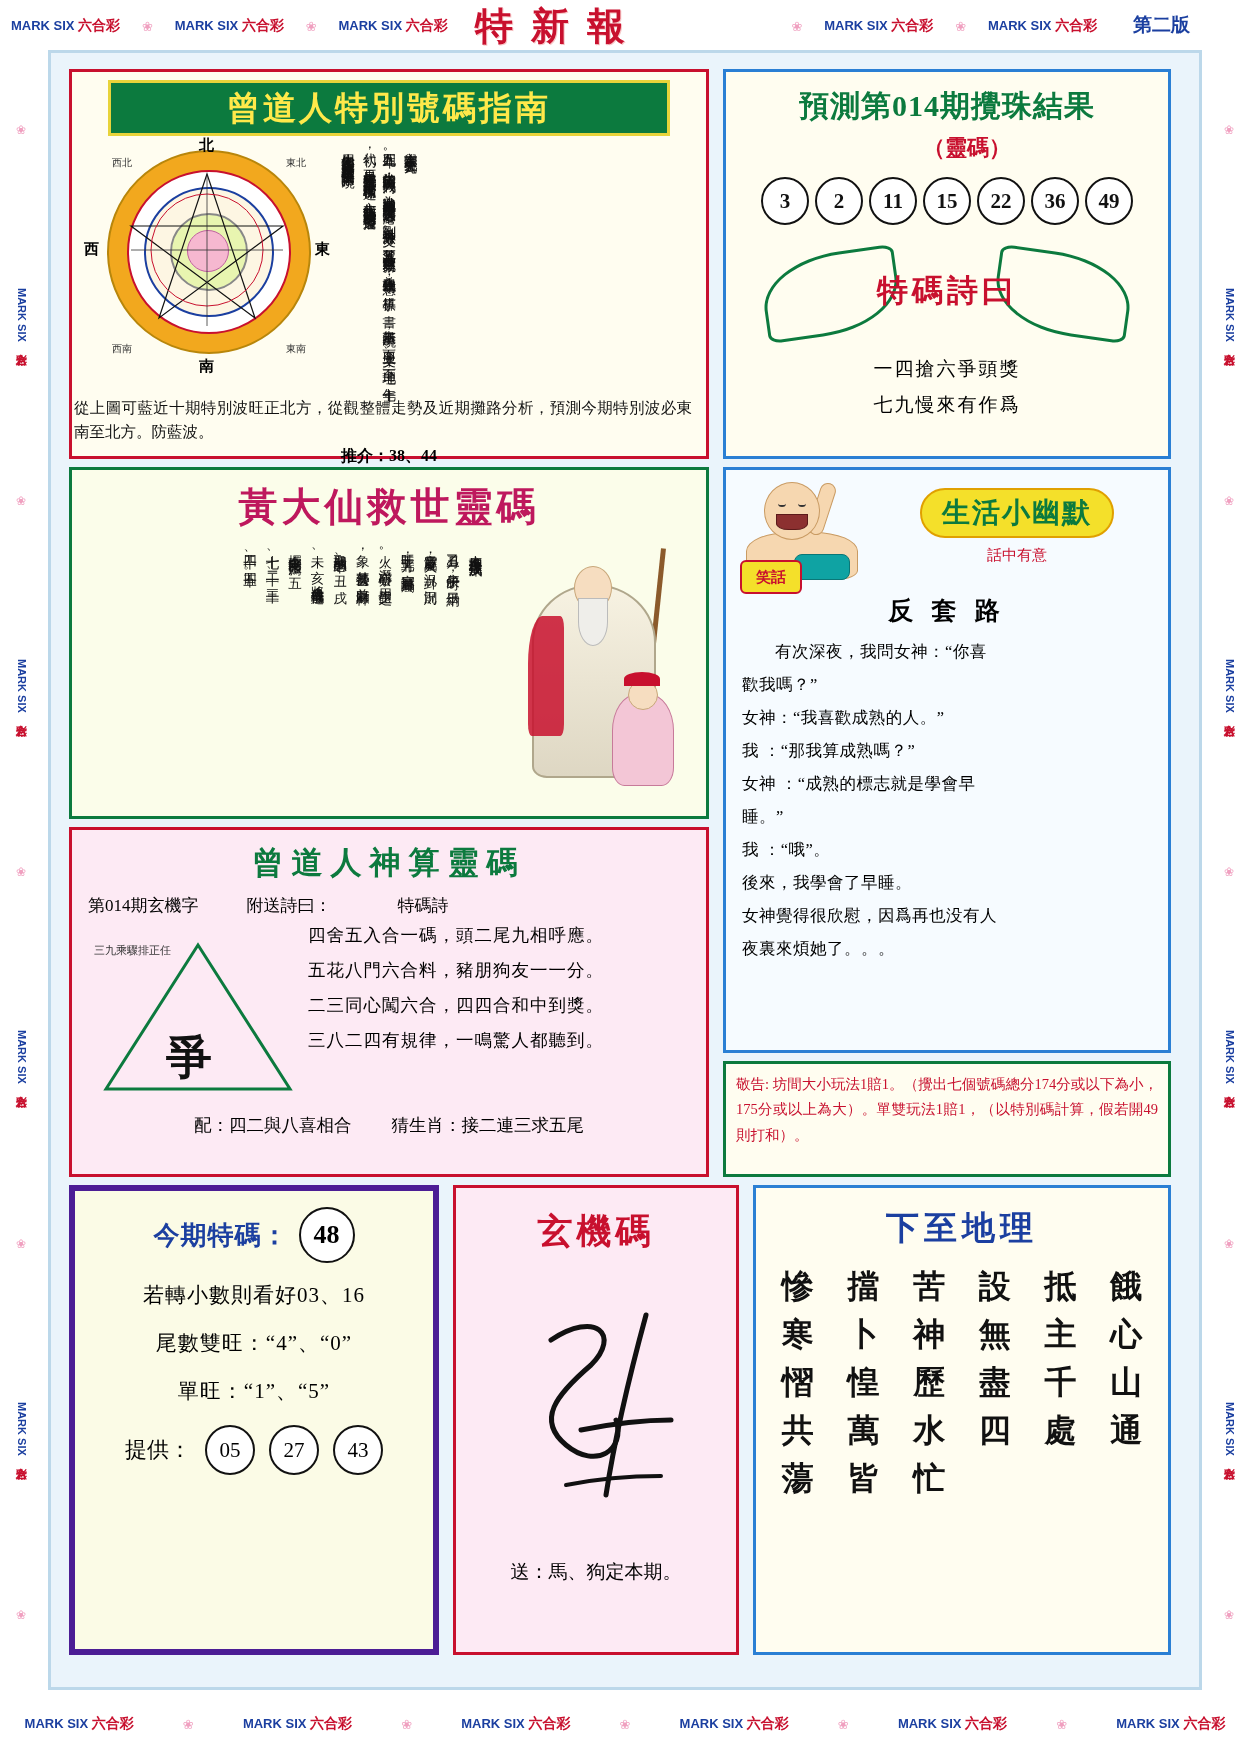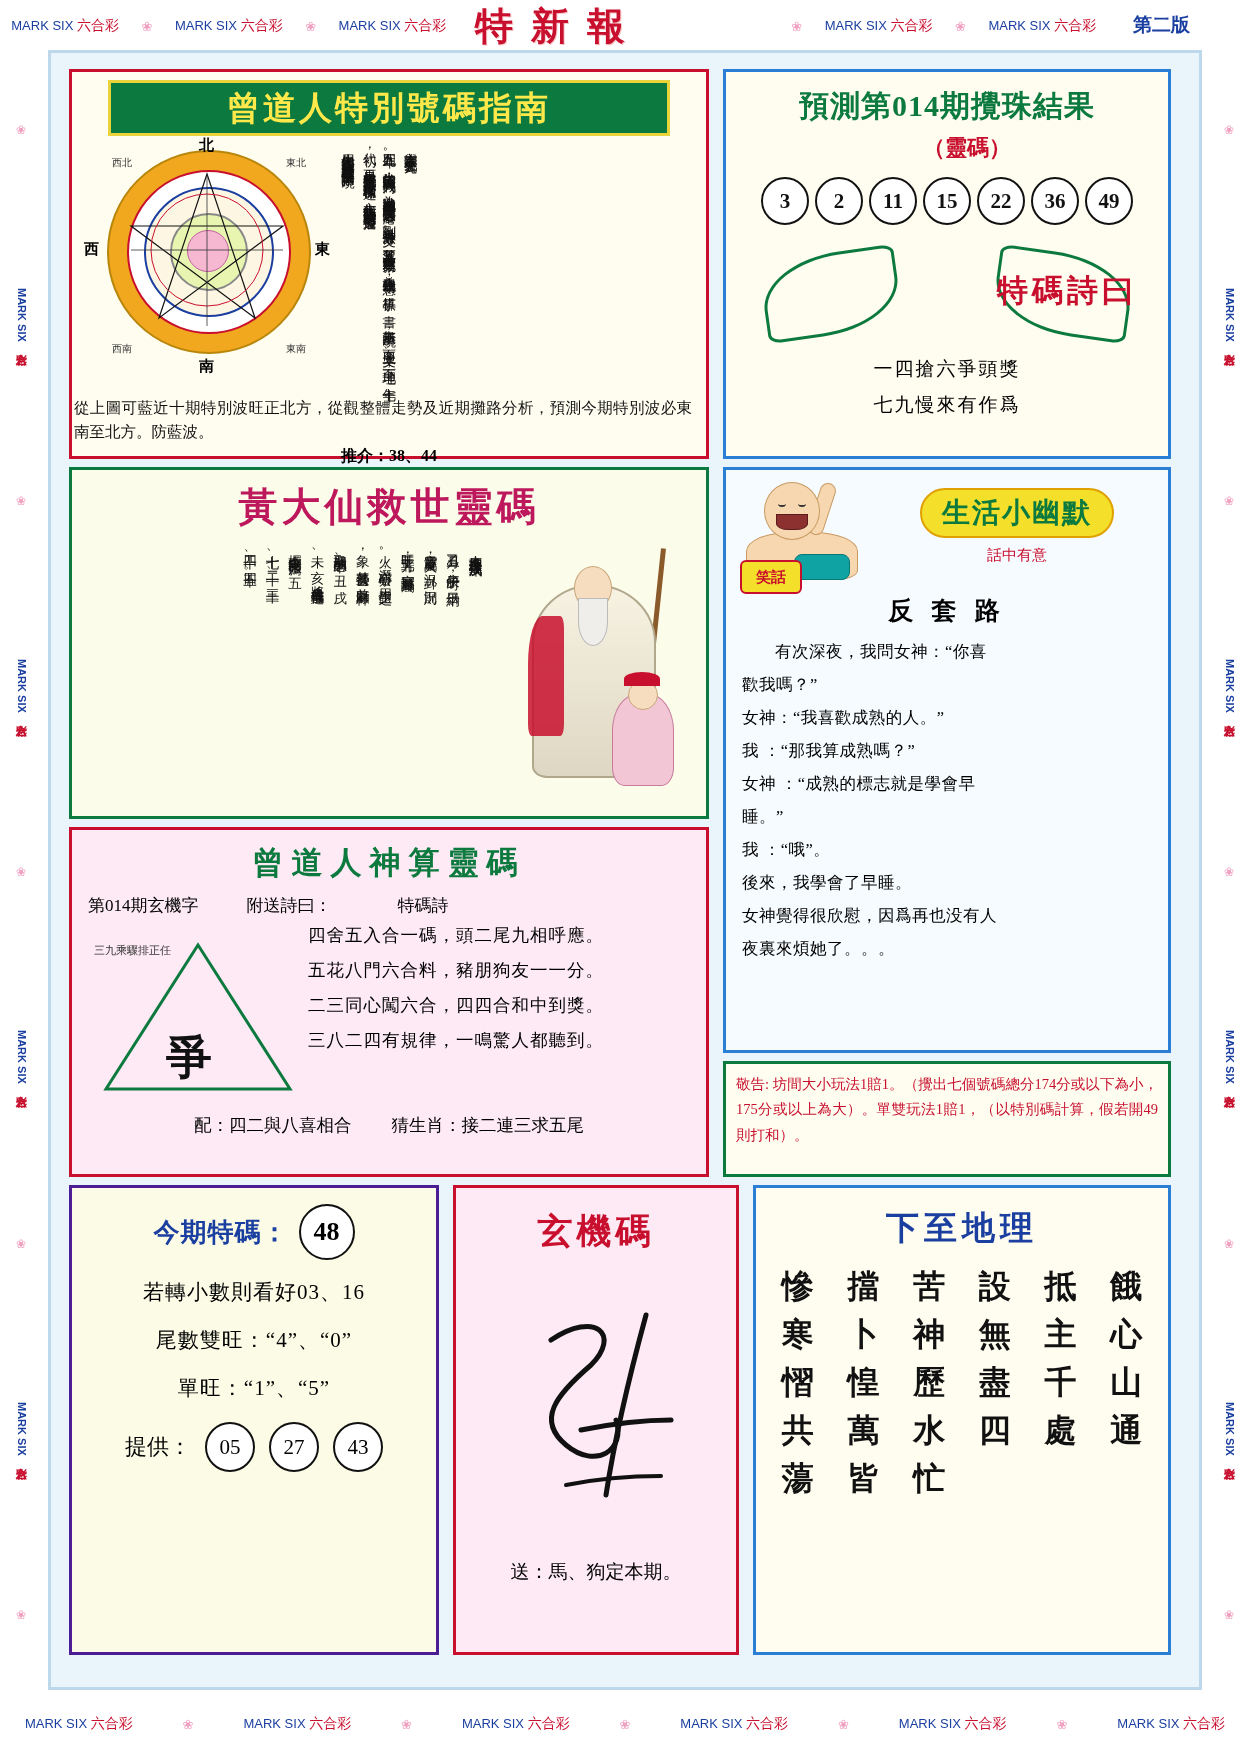--- a/index.html
+++ b/index.html
@@ -18,21 +18,21 @@
   
   .edge-top, .edge-bottom{
     position:absolute; left:0; width:1250px; height:52px;
     background:#fff;
     display:flex; align-items:center; justify-content:space-around;
     font-family:"Liberation Sans", sans-serif;
     overflow:hidden;
   }
   .edge-top{top:0;}
   .edge-bottom{bottom:0;}
-  .mark-tag{font-size:13px; font-weight:normal; color:#1b3fa0; white-space:nowrap;text-align:center;}
+  .mark-tag{font-size:13px; font-weight:bold; color:#1b3fa0; white-space:nowrap;text-align:center;}
   .mark-tag .cn{color:#c8102e; font-size:14px;}
   .flower{color:#f0a0c0; font-size:13px;}
   .edge-left, .edge-right{
     position:absolute; top:48px; width:42px; height:1650px;
     display:flex; flex-direction:column; align-items:center; justify-content:space-around;
     overflow:hidden;
   }
   .edge-left{left:0;}
   .edge-right{right:0;}
   .vmark{
@@ -127,21 +127,21 @@
   #b2 .t1{text-align:center;margin-top:14px;font-size:30px;font-weight:bold;color:#0c7a3e;letter-spacing:1px;}
   #b2 .t2{text-align:center;margin-top:6px;font-size:22px;color:#c8102e;font-weight:bold;padding-left:40px;}
   .balls{display:flex;justify-content:center;gap:6px;margin-top:14px;}
   .ball{
     width:44px;height:44px;border-radius:50%;border:2px solid #111;
     display:flex;align-items:center;justify-content:center;
     font-size:21px;font-weight:bold;background:#fff;color:#111;
   }
   .wreath{
     margin:20px auto 0; width:380px;height:92px;position:relative;
-    display:flex;align-items:center;justify-content:flex-end;
+    display:flex;align-items:center;justify-content:center;
   }
   .wreath .leafL,.wreath .leafR{
     position:absolute;top:8px;width:130px;height:76px;
     border:3px solid #0c7a3e;border-radius:60% 10% 60% 10%;
   }
   .wreath .leafL{left:6px;transform:rotate(-8deg);}
   .wreath .leafR{right:6px;transform:rotate(8deg) scaleX(-1);}
   .wreath .inner{
     font-size:31px;font-weight:bold;color:#c8102e;letter-spacing:4px;z-index:2;
   }
@@ -249,21 +249,21 @@
   }
   .poem-lines{flex:1;padding-top:4px;}
   .poem-lines p{margin:0 0 11px 0;font-size:17.5px;letter-spacing:1px;}
   #b5 .footer{display:flex;justify-content:center;gap:40px;margin-top:4px;font-size:17.5px;}
 
   
   #b6{left:672px; top:1008px; width:448px; height:116px; background:#fffdf0; border:3px solid #0c7a3e;}
   #b6 .txt{padding:8px 10px;font-size:14.5px;line-height:1.75;color:#c8102e;text-align:justify;}
 
   
-  #b7{left:18px; top:1132px; width:370px; height:470px; background:#fbfbe6; border:3px solid #4c1d95;}
+  #b7{left:18px; top:1132px; width:370px; height:470px; background:#fbfbe6; border:6px solid #4c1d95;}
   #b7 .hdr{display:flex;align-items:center;justify-content:center;gap:10px;margin-top:16px;}
   #b7 .hdr .lbl{font-size:26px;font-weight:bold;color:#1b3fa0;letter-spacing:1px;}
   #b7 .hdr .num{
     width:52px;height:52px;border-radius:50%;border:2px solid #111;background:#fff;
     display:flex;align-items:center;justify-content:center;font-size:26px;font-weight:bold;
   }
   #b7 .lines{padding:18px 18px 0 18px;}
   #b7 .lines p{margin:0 0 20px 0;font-size:21px;letter-spacing:1px;text-align:center;}
   #b7 .provide{display:flex;align-items:center;justify-content:center;gap:14px;margin-top:6px;}
   #b7 .provide .lbl{font-size:22px;}

